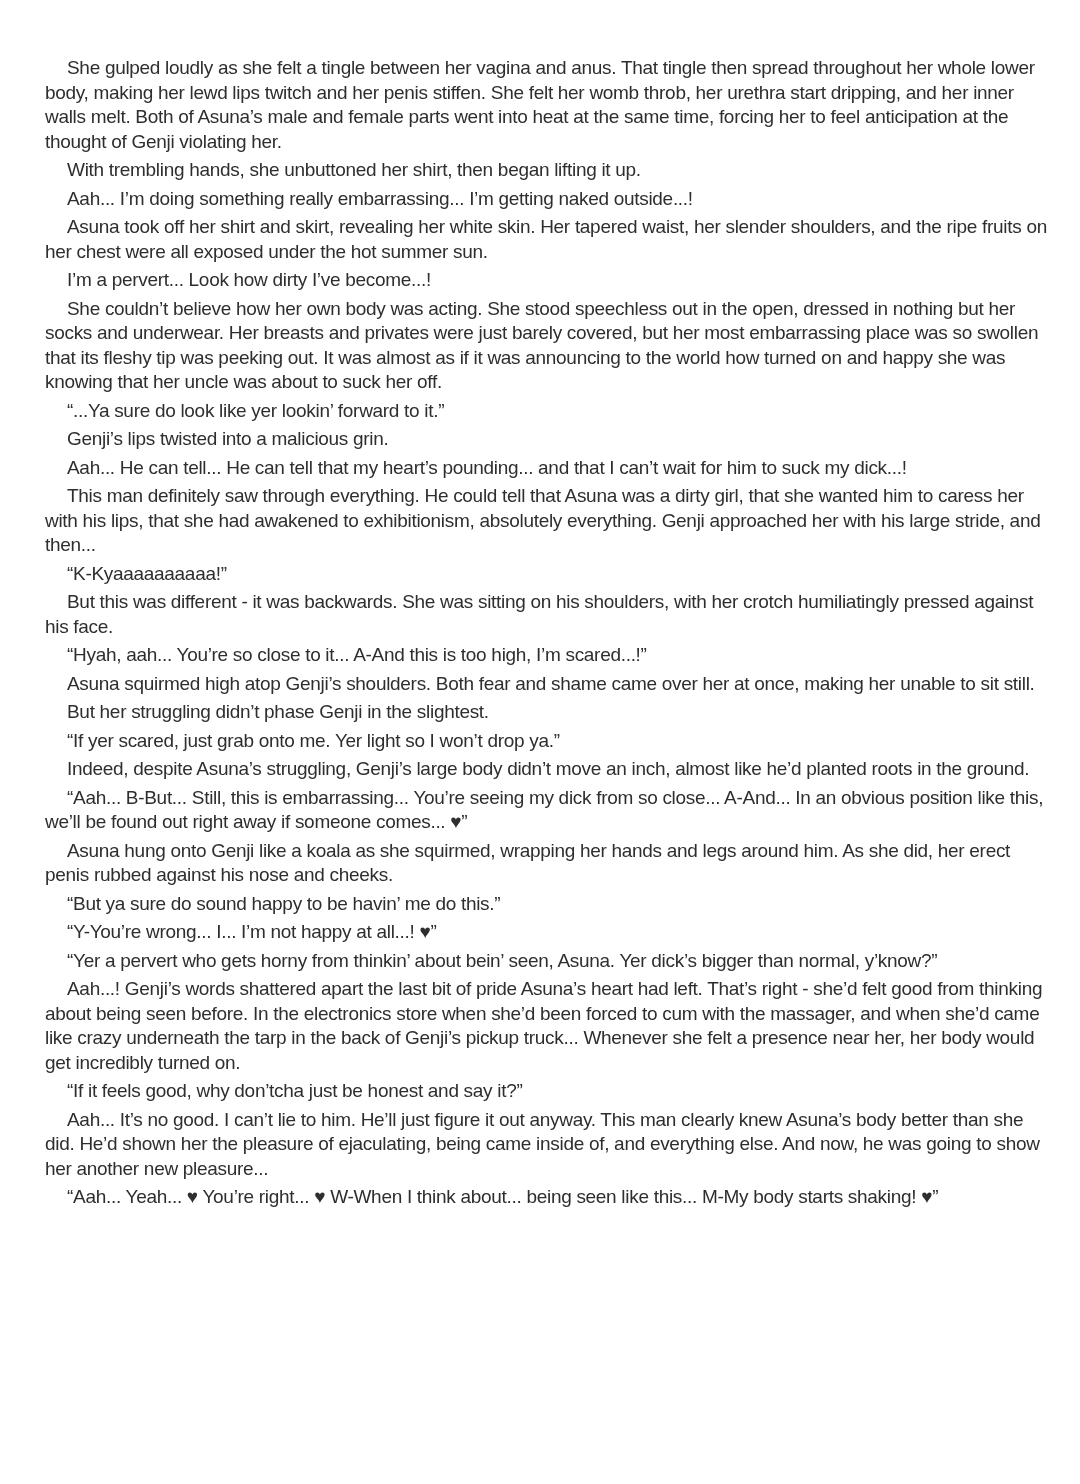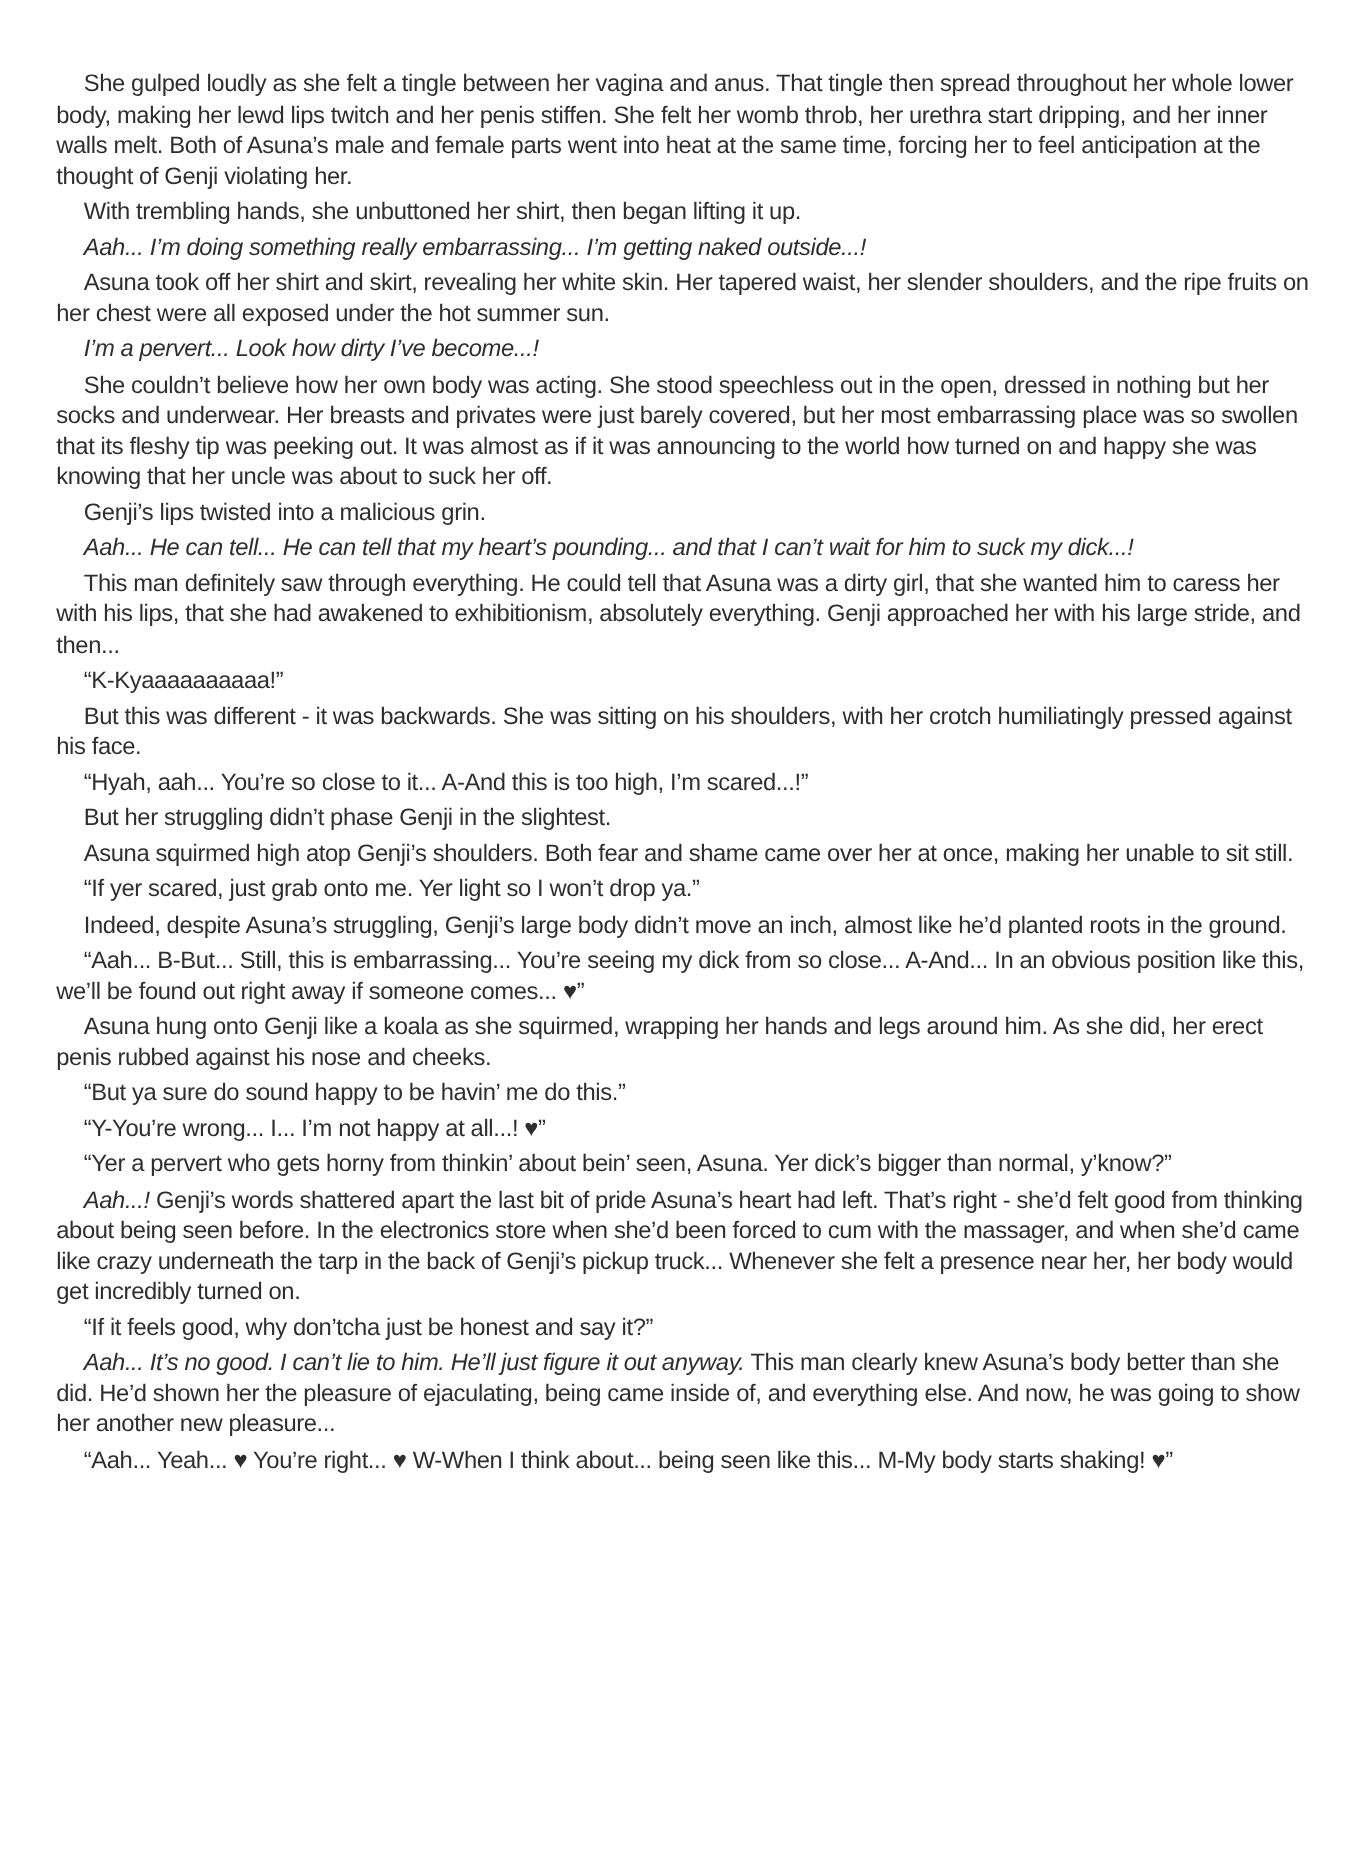--- a/index.html
+++ b/index.html
@@ -19,41 +19,41 @@
     letter-spacing: -0.3px;
     color: #2e2e2e;
     overflow: hidden;
   }
   .para {
     margin: 0 0 4px 0;
     text-indent: 22px;
     text-align: left;
   }
   .italic {
-    font-style: italic;
   }
 </style>
 </head>
 <body>
 
 <div class="page">
   <p class="para">She gulped loudly as she felt a tingle between her vagina and anus. That tingle then spread throughout her whole lower body, making her lewd lips twitch and her penis stiffen. She felt her womb throb, her urethra start dripping, and her inner walls melt. Both of Asuna’s male and female parts went into heat at the same time, forcing her to feel anticipation at the thought of Genji violating her.</p>
   <p class="para">With trembling hands, she unbuttoned her shirt, then began lifting it up.</p>
   <p class="para italic">Aah... I’m doing something really embarrassing... I’m getting naked outside...!</p>
   <p class="para">Asuna took off her shirt and skirt, revealing her white skin. Her tapered waist, her slender shoulders, and the ripe fruits on her chest were all exposed under the hot summer sun.</p>
   <p class="para italic">I’m a pervert... Look how dirty I’ve become...!</p>
   <p class="para">She couldn’t believe how her own body was acting. She stood speechless out in the open, dressed in nothing but her socks and underwear. Her breasts and privates were just barely covered, but her most embarrassing place was so swollen that its fleshy tip was peeking out. It was almost as if it was announcing to the world how turned on and happy she was knowing that her uncle was about to suck her off.</p>
+  <p class="para">“...Ya sure do look like yer lookin’ forward to it.”</p>
   <p class="para">Genji’s lips twisted into a malicious grin.</p>
   <p class="para italic">Aah... He can tell... He can tell that my heart’s pounding... and that I can’t wait for him to suck my dick...!</p>
   <p class="para">This man definitely saw through everything. He could tell that Asuna was a dirty girl, that she wanted him to caress her with his lips, that she had awakened to exhibitionism, absolutely everything. Genji approached her with his large stride, and then...</p>
   <p class="para">“K-Kyaaaaaaaaaa!”</p>
   <p class="para">But this was different - it was backwards. She was sitting on his shoulders, with her crotch humiliatingly pressed against his face.</p>
   <p class="para">“Hyah, aah... You’re so close to it... A-And this is too high, I’m scared...!”</p>
+  <p class="para">Asuna squirmed high atop Genji’s shoulders. Both fear and shame came over her at once, making her unable to sit still.</p>
   <p class="para">But her struggling didn’t phase Genji in the slightest.</p>
-  <p class="para">Asuna squirmed high atop Genji’s shoulders. Both fear and shame came over her at once, making her unable to sit still.</p>
   <p class="para">“If yer scared, just grab onto me. Yer light so I won’t drop ya.”</p>
   <p class="para">Indeed, despite Asuna’s struggling, Genji’s large body didn’t move an inch, almost like he’d planted roots in the ground.</p>
   <p class="para">“Aah... B-But... Still, this is embarrassing... You’re seeing my dick from so close... A-And... In an obvious position like this, we’ll be found out right away if someone comes... ♥”</p>
   <p class="para">Asuna hung onto Genji like a koala as she squirmed, wrapping her hands and legs around him. As she did, her erect penis rubbed against his nose and cheeks.</p>
   <p class="para">“But ya sure do sound happy to be havin’ me do this.”</p>
   <p class="para">“Y-You’re wrong... I... I’m not happy at all...! ♥”</p>
   <p class="para">“Yer a pervert who gets horny from thinkin’ about bein’ seen, Asuna. Yer dick’s bigger than normal, y’know?”</p>
   <p class="para"><span class="italic">Aah...!</span><span> Genji’s words shattered apart the last bit of pride Asuna’s heart had left. That’s right - she’d felt good from thinking about being seen before. In the electronics store when she’d been forced to cum with the massager, and when she’d came like crazy underneath the tarp in the back of Genji’s pickup truck... Whenever she felt a presence near her, her body would get incredibly turned on.</span></p>
   <p class="para">“If it feels good, why don’tcha just be honest and say it?”</p>
   <p class="para"><span class="italic">Aah... It’s no good. I can’t lie to him. He’ll just figure it out anyway.</span><span> This man clearly knew Asuna’s body better than she did. He’d shown her the pleasure of ejaculating, being came inside of, and everything else. And now, he was going to show her another new pleasure...</span></p>

